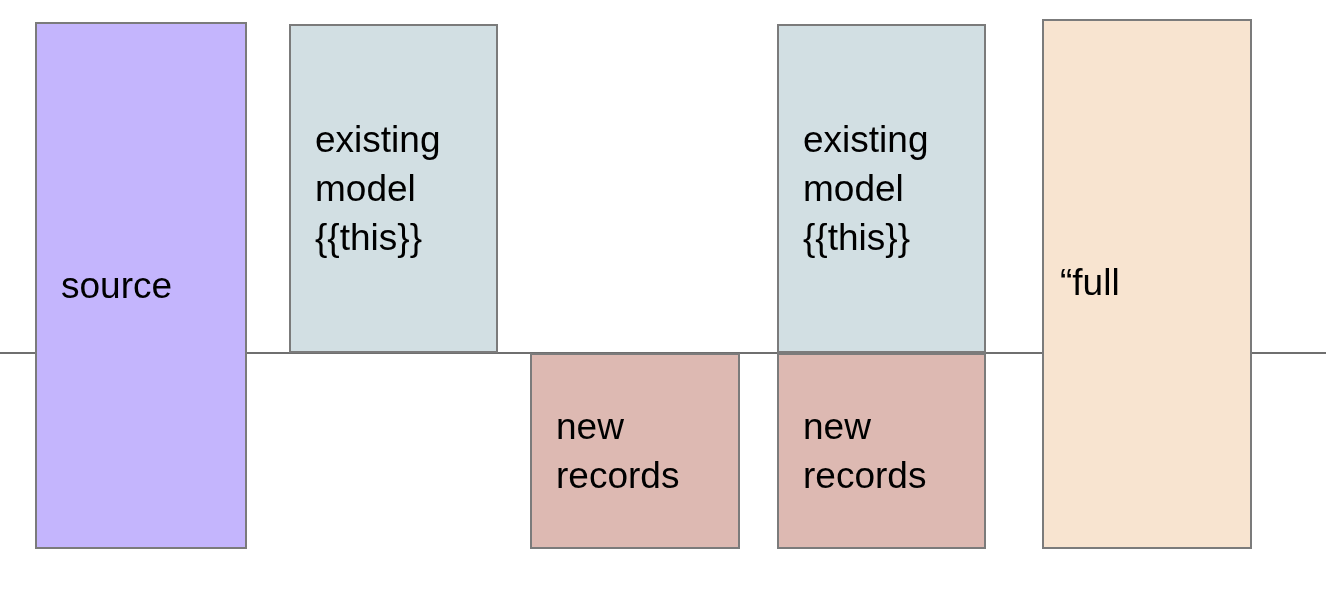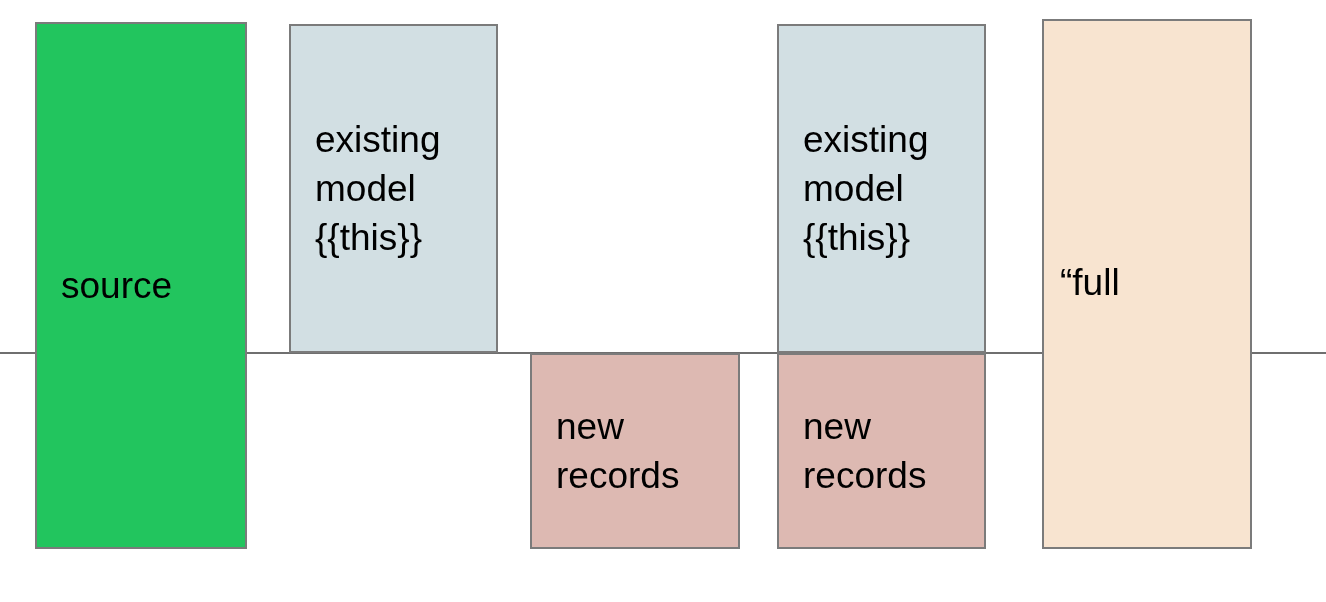--- a/index.html
+++ b/index.html
@@ -50,21 +50,21 @@
   .text-block {
     position: relative;
     width: 100%;
   }
 </style>
 </head>
 <body>
 
 <div id="canvas" style="background: rgb(255, 255, 255);">
     <div class="baseline" style="top: 352px; border-top-color: rgb(111, 111, 111);"></div>
-    <div class="box" style="left: 35px; top: 22px; width: 212px; height: 527px; background: #22c55e; border-color: rgb(123, 123, 123);">
+    <div class="box" style="left: 35px; top: 22px; width: 212px; height: 527px; background: #c4b5fd; border-color: rgb(123, 123, 123);">
       <div class="text-block">
         <span class="line box-label">source</span>
       </div>
     </div>
     <div class="box" style="left: 289px; top: 24px; width: 209px; height: 329px; background: rgb(210, 223, 227); border-color: rgb(123, 123, 123);">
       <div class="text-block">
         <span class="line box-label">existing</span>
         <span class="line box-label">model</span>
         <span class="line box-label">{{this}}</span>
       </div>

